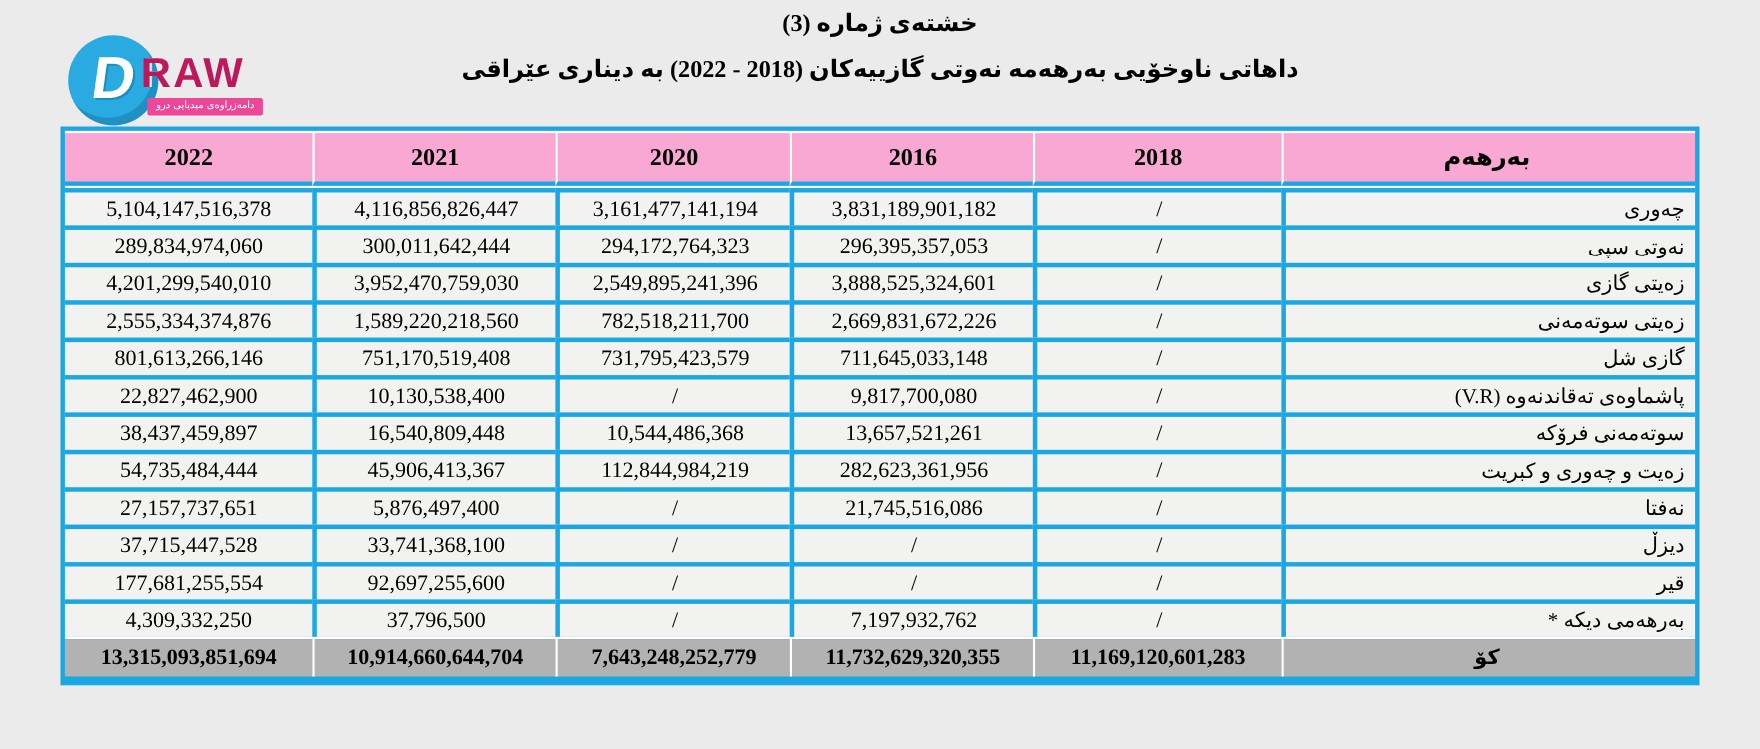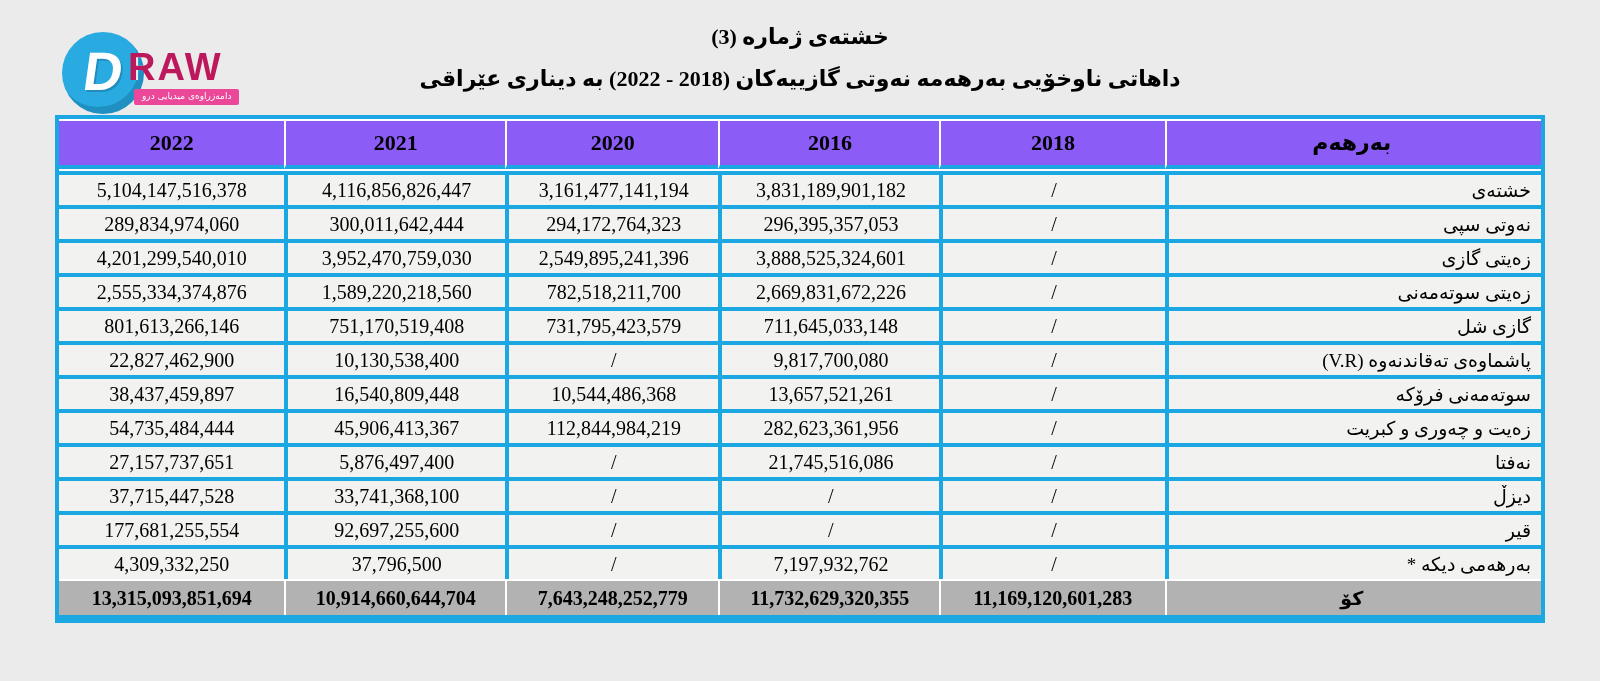--- a/index.html
+++ b/index.html
@@ -23,31 +23,31 @@
   .logo-raw{
     color:#be185d;font-family:"Liberation Sans",sans-serif;font-weight:800;
     font-size:38px;line-height:1;letter-spacing:2px;text-shadow:2px 0 0 #ebebeb;
   }
   .logo-banner{
     margin-top:3px;margin-left:6px;background:#ec4899;color:#fff;border-radius:2px;
     font-family:"DejaVu Sans",sans-serif;font-size:9px;line-height:1.5;
     padding:1px 8px;text-align:center;direction:rtl;white-space:nowrap;align-self:flex-start;
   }
   
-  .titles{position:absolute;top:24px;left:0;width:1600px;text-align:center;}
+  .titles{position:absolute;top:8px;left:0;width:1600px;text-align:center;}
   .title-line1{font-weight:bold;font-size:22px;direction:rtl;}
   .title-line2{font-weight:bold;font-size:22px;direction:rtl;margin-top:16px;}
   
   .tbl-frame{
     position:absolute;left:55px;top:115px;width:1490px;
     background:#1aa7e2;padding:4px 4px 8px 4px;box-sizing:border-box;
   }
   table.tbl{border-collapse:separate;border-spacing:0;width:100%;table-layout:fixed;}
   .tbl th{
-    background:#8b5cf6;height:44px;font-size:22px;font-weight:bold;text-align:center;
+    background:#f9a8d4;height:44px;font-size:22px;font-weight:bold;text-align:center;
     vertical-align:middle;padding:0;border-top:2px solid #fff;border-bottom:4px solid #1aa7e2;
   }
   .tbl th + th{border-left:2px solid #fff;}
   tr.spacer td{height:2px;background:#fff;padding:0;line-height:0;font-size:0;}
   .tbl tbody td{
     background:#f2f2f1;height:30px;font-size:20px;text-align:center;vertical-align:middle;
     padding:0 4px;border-top:4px solid #1aa7e2;overflow:hidden;white-space:nowrap;
   }
   .tbl tbody td + td{border-left:4px solid #1aa7e2;}
   .tbl tbody td.product{text-align:right;padding-right:10px;direction:rtl;font-size:19px;}
@@ -101,21 +101,21 @@
             <td colspan="6"></td>
           </tr>
       </thead>
       <tbody>
           <tr>
             <td>5,104,147,516,378</td>
             <td>4,116,856,826,447</td>
             <td>3,161,477,141,194</td>
             <td>3,831,189,901,182</td>
             <td>/</td>
-            <td class="product">خشتەی</td>
+            <td class="product">چەوری</td>
           </tr>
           <tr>
             <td>289,834,974,060</td>
             <td>300,011,642,444</td>
             <td>294,172,764,323</td>
             <td>296,395,357,053</td>
             <td>/</td>
             <td class="product">نەوتی سپی</td>
           </tr>
           <tr>

